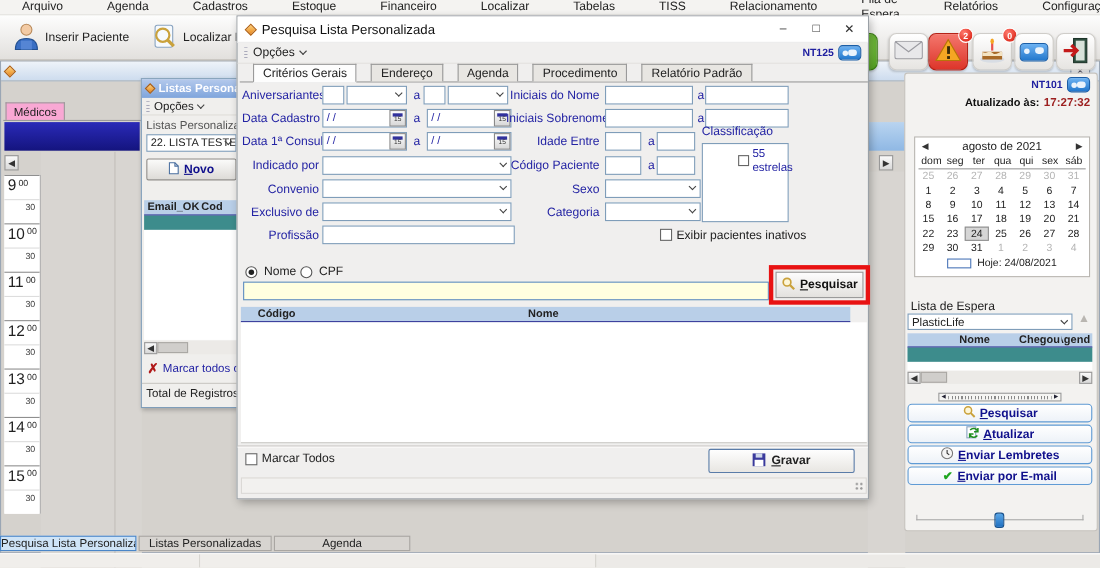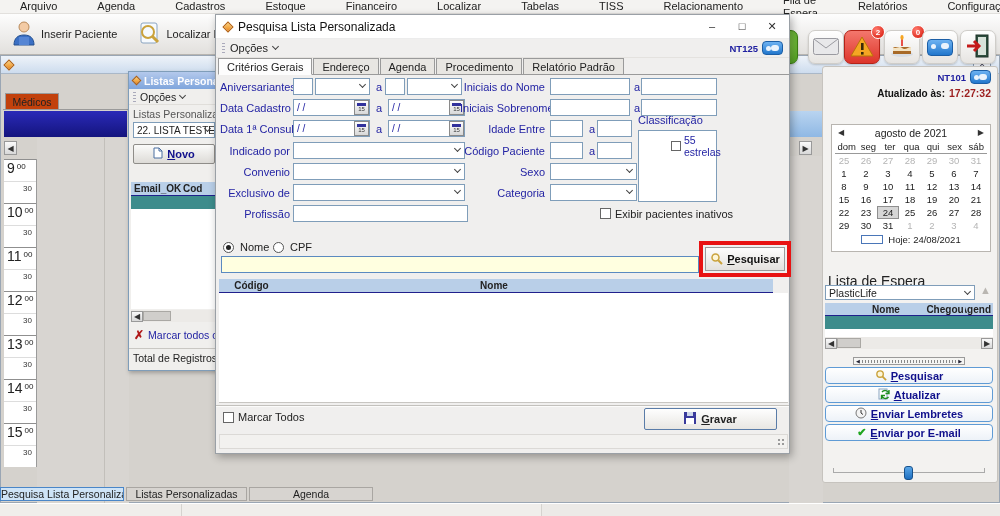--- a/index.html
+++ b/index.html
@@ -20,21 +20,21 @@
   .tbtn-green { background:radial-gradient(circle at 35% 30%, #9ad95f, #4f9f1f); border-color:#3c7f14; }
   .badge { position:absolute; top:-6px; right:-6px; min-width:14px; height:14px; padding:0 2px; border-radius:8px; background:radial-gradient(circle at 35% 30%, #ff7a6e, #d41204); color:#fff; font-size:8px; font-weight:bold; display:flex; align-items:center; justify-content:center; border:1px solid #fff; }
 
   
   .mainwin { position:absolute; left:0; top:55px; width:1000px; height:448px; background:#d5d2cd; border:1px solid #9aa6b4; z-index:0; }
   .mdi-header { position:absolute; left:0; top:0; width:998px; height:18px; background:linear-gradient(#eef3f9,#cddcee); border-bottom:1px solid #aab8c8; display:flex; align-items:center; padding:0 4px; }
   .xbtn { position:absolute; right:8px; top:2px; width:18px; height:13px; border:1px solid #8a9bb0; background:linear-gradient(#fdfdfd,#dfe6ef); font-size:8px; color:#445; display:flex; align-items:center; justify-content:center; }
   .diamond { width:8px; height:8px; background:linear-gradient(135deg,#ffd27a,#e8871e); border:1px solid #b05f10; transform:rotate(45deg); }
 
   
-  .agenda-tab { position:absolute; left:4px; top:37px; width:54px; height:16px; background:#c2410c; border:1px solid #9a9a9a; border-bottom:none; font-size:10.5px; display:flex; align-items:center; justify-content:center; }
+  .agenda-tab { position:absolute; left:4px; top:37px; width:54px; height:16px; background:#f9a8d4; border:1px solid #9a9a9a; border-bottom:none; font-size:10.5px; display:flex; align-items:center; justify-content:center; }
   .tabline { position:absolute; left:2px; top:53px; width:126px; height:1px; background:#9a9a9a; }
   .navyband { position:absolute; left:3px; top:55px; width:123px; height:26px; background:linear-gradient(#2a2ab8,#14147e); }
   .scrollbtn { width:13px; height:14px; background:linear-gradient(#fafafa,#d8d8d8); border:1px solid #999; font-size:8px; color:#333; display:flex; align-items:center; justify-content:center; }
   .agenda-gray { position:absolute; left:36px; top:82px; width:92px; height:385px; background:#d8d5d1; }
   .agenda-vline { position:absolute; left:103px; top:82px; width:1px; height:385px; background:#c2bfba; }
   .ruler { position:absolute; left:3px; top:103px; width:33px; background:#fff; border-right:1px solid #9a9a9a; }
   .hcell { height:22px; border-top:1px solid #8f8f8f; display:flex; align-items:flex-start; padding:1px 2px 0 3px; background:#fff; }
   .hnum { font-size:14px; color:#222; line-height:15px; }
   .hsup { font-size:8px; margin-left:2px; margin-top:1px; color:#222; }
   .h30 { height:22px; text-align:right; font-size:8px; color:#333; padding:2px 4px 0 0; border-top:1px solid #ddd; background:#fff; }
@@ -64,21 +64,21 @@
   .dlg-titlebar { position:absolute; left:0; top:0; width:100%; height:24px; background:#fff; display:flex; align-items:center; gap:6px; padding:0 8px; border-bottom:1px solid #ececec; }
   .dlg-title { font-size:12px; color:#111; }
   .wbtns { position:absolute; right:2px; top:0; display:flex; }
   .wbtn { width:30px; height:22px; display:flex; align-items:center; justify-content:center; font-size:11px; color:#333; }
   .dlg-menurow { position:absolute; left:0; top:24px; width:100%; height:19px; display:flex; align-items:center; gap:5px; padding:0 6px; border-bottom:1px solid #e4e2df; font-size:11px; }
   .ntcode { color:#2020a0; font-weight:bold; font-size:9.5px; }
   .nticon { width:21px; height:14px; border-radius:4px; background:linear-gradient(#6db2f2,#2277cc); border:1px solid #1b5ea6; position:relative; }
   .nticon::before { content:""; position:absolute; left:3px; top:4px; width:5px; height:5px; border-radius:50%; background:#eaf3fc; }
   .nticon::after { content:""; position:absolute; right:3px; top:3px; width:8px; height:6px; border-radius:3px; background:#eaf3fc; }
   .dlg-tabs { position:absolute; left:2px; top:43px; width:571px; height:17px; display:flex; align-items:flex-end; border-bottom:1px solid #9a9a9a; }
-  .dtab { padding:2px 8px 1px; font-size:11px; background:#e8e6e2; border:1px solid #9a9a9a; border-bottom:none; margin-right:1px; color:#222; }
+  .dtab { padding:2px 8px 1px; font-size:11px; background:#e8e6e2; border:1px solid #9a9a9a; border-bottom:none; margin-right:1px; color:#222;margin-left:12px; }
   .dtab.active { background:#fdfdfd; height:17px; display:flex; align-items:center; position:relative; top:1px; border-bottom:1px solid #fdfdfd; }
   .dlg-form { position:absolute; left:4px; top:61px; width:567px; height:166px; }
   .frow { position:absolute; height:17px; display:flex; align-items:center; }
   .flabel { color:#2424a4; font-size:11px; white-space:nowrap; }
   .lab-l { position:absolute; width:70px; text-align:right; }
   .lab-r { position:absolute; left:240px; width:85px; text-align:right; }
   .tin { border:1px solid #7f9db9; background:#fff; height:17px; }
   .datefld { border:1px solid #7f9db9; background:#fff; height:17px; display:flex; align-items:center; justify-content:space-between; padding-left:3px; color:#2424a4; font-size:10px; }
   .calbtn { width:15px; height:15px; background:linear-gradient(#fdfdfd,#d8d8d8); border:1px solid #8a8a8a; position:relative; }
   .calbtn::before { content:""; position:absolute; left:2px; top:2px; right:2px; height:3px; background:#31319c; }
@@ -108,21 +108,21 @@
   .cal-head { height:15px; display:flex; align-items:center; justify-content:space-between; padding:0 6px; font-size:10.5px; }
   .cal-arrow { font-size:8px; color:#333; }
   .cal-row { display:flex; padding-left:1px; }
   .cal-cell { width:22px; height:13px; text-align:center; font-size:9.5px; line-height:13px; color:#222; }
   .cal-wd { border-bottom:none; }
   .cal-wdrow { border-bottom:1px solid #999; margin:0 3px; }
   .cal-cell.muted { color:#b4b4b4; }
   .cal-cell.selected { background:#d6d6d6; border:1px solid #8f8f8f; line-height:11px; }
   .cal-today { display:flex; align-items:center; justify-content:center; gap:5px; height:15px; font-size:9.5px; }
   .todaybox { width:22px; height:9px; border:1px solid #4a76b8; background:#fff; }
-  .sb-label { position:absolute; left:5px; top:206px; font-size:14px; color:#222; }
+  .sb-label { position:absolute; left:5px; top:206px; font-size:11px; color:#222; }
   .sb-combo { position:absolute; left:2px; top:218px; width:150px; height:15px; }
   .uptri { position:absolute; left:157px; top:217px; font-size:11px; color:#b9b6b1; }
   .wtable { position:absolute; left:2px; top:236px; width:168px; }
   .dotslider { position:absolute; left:30px; top:290px; width:112px; height:8px; border:1px solid #9a9a9a; background:#f5f5f3; display:flex; align-items:center; justify-content:space-between; padding:0 2px; }
   .dotline { flex:1; height:3px; margin:0 2px; background:repeating-linear-gradient(90deg,#888 0 1px, transparent 1px 3px); }
   .tinytri { font-size:5px; color:#223; line-height:5px; }
   .sbtn { position:absolute; left:2px; width:168px; height:17px; display:flex; align-items:center; justify-content:center; gap:4px; border:1px solid #5f9bd5; border-radius:4px; background:linear-gradient(#ffffff,#edf2f8); color:#10108c; font-weight:bold; font-size:11px; }
   .check-green { color:#1fa51f; font-weight:bold; font-size:11px; }
   .xmark { color:#b01818; font-weight:bold; font-size:12px; }
   .bslider { position:absolute; left:10px; top:398px; width:152px; height:16px; }

